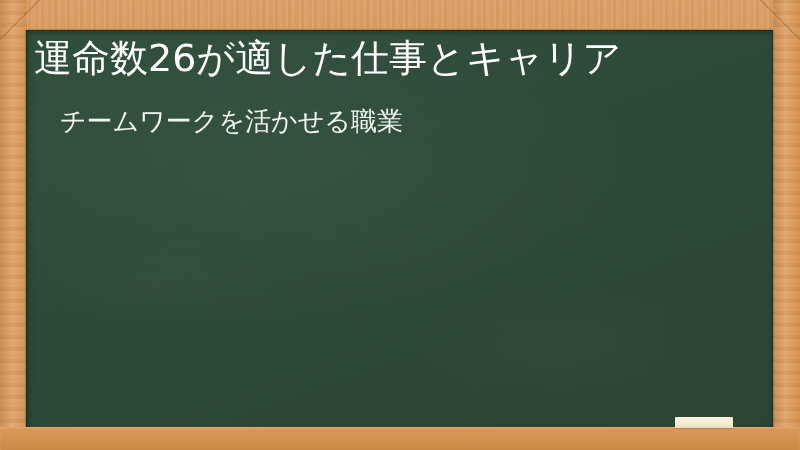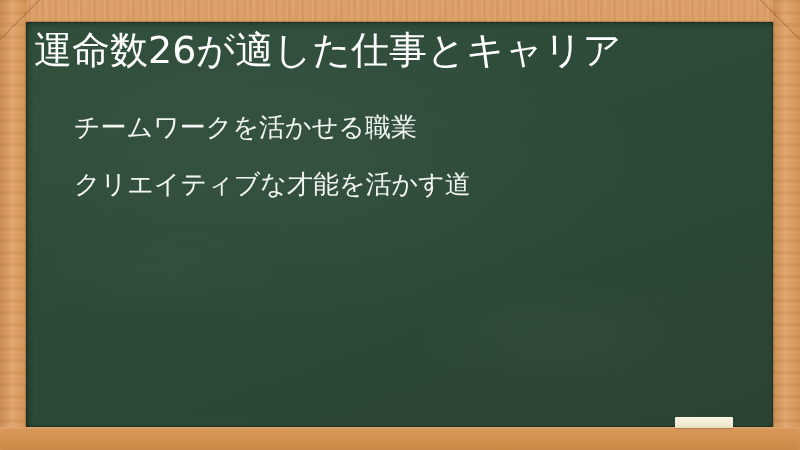--- a/index.html
+++ b/index.html
@@ -62,21 +62,21 @@
     height: 40px;
     pointer-events: none;
   }
   .miter.tl { left: 0;  top: 0;  background: linear-gradient(135deg, rgba(0,0,0,0) 48%, rgba(120,70,30,0.35) 49%, rgba(120,70,30,0.35) 50%, rgba(0,0,0,0) 51%); }
   .miter.tr { right: 0; top: 0;  background: linear-gradient(225deg, rgba(0,0,0,0) 48%, rgba(120,70,30,0.35) 49%, rgba(120,70,30,0.35) 50%, rgba(0,0,0,0) 51%); }
 
   
   .board {
     position: absolute;
     left: 26px;
-    top: 22px;
+    top: 30px;
     width: 747px;
     height: 405px;
     background:
       radial-gradient(ellipse 70% 60% at 35% 35%, rgba(255,255,255,0.035) 0%, rgba(255,255,255,0) 70%),
       linear-gradient(160deg, #31503c 0%, #2d4a38 45%, #2a4434 100%);
     box-shadow:
       inset 0 0 0 1px rgba(0,0,0,0.25),
       inset 2px 2px 6px rgba(0,0,0,0.32),
       0 0 2px rgba(0,0,0,0.4);
     overflow: hidden;
@@ -100,21 +100,21 @@
     font-size: 38px;
     line-height: 1.18;
     letter-spacing: 0px;
     white-space: nowrap;
   }
   .bullet-list {
     position: absolute;
     left: 34px;
     top: 78px;
     width: 690px;
-    margin: 14px;
+    margin: 0;
     padding: 0;
     list-style: none;
   }
   .bullet-list li {
     color: #f2f5f1;
     font-size: 26px;
     line-height: 1.06;
     margin: 0 0 29px 0;
     white-space: nowrap;
   }
@@ -153,20 +153,19 @@
   <div class="miter tl"></div>
   <div class="miter tr"></div>
 
   <div class="board">
     <div class="board-smudge"></div>
 
     <div class="board-title">運命数26が適した仕事とキャリア</div>
 
     <ul class="bullet-list">
       <li>チームワークを活かせる職業</li>
-      <li>クリエイティブな才能を活かす道</li>
     </ul>
   </div>
 
   <div class="ledge"></div>
   <div class="chalk"></div>
 
 </div>
 
 </body></html>

